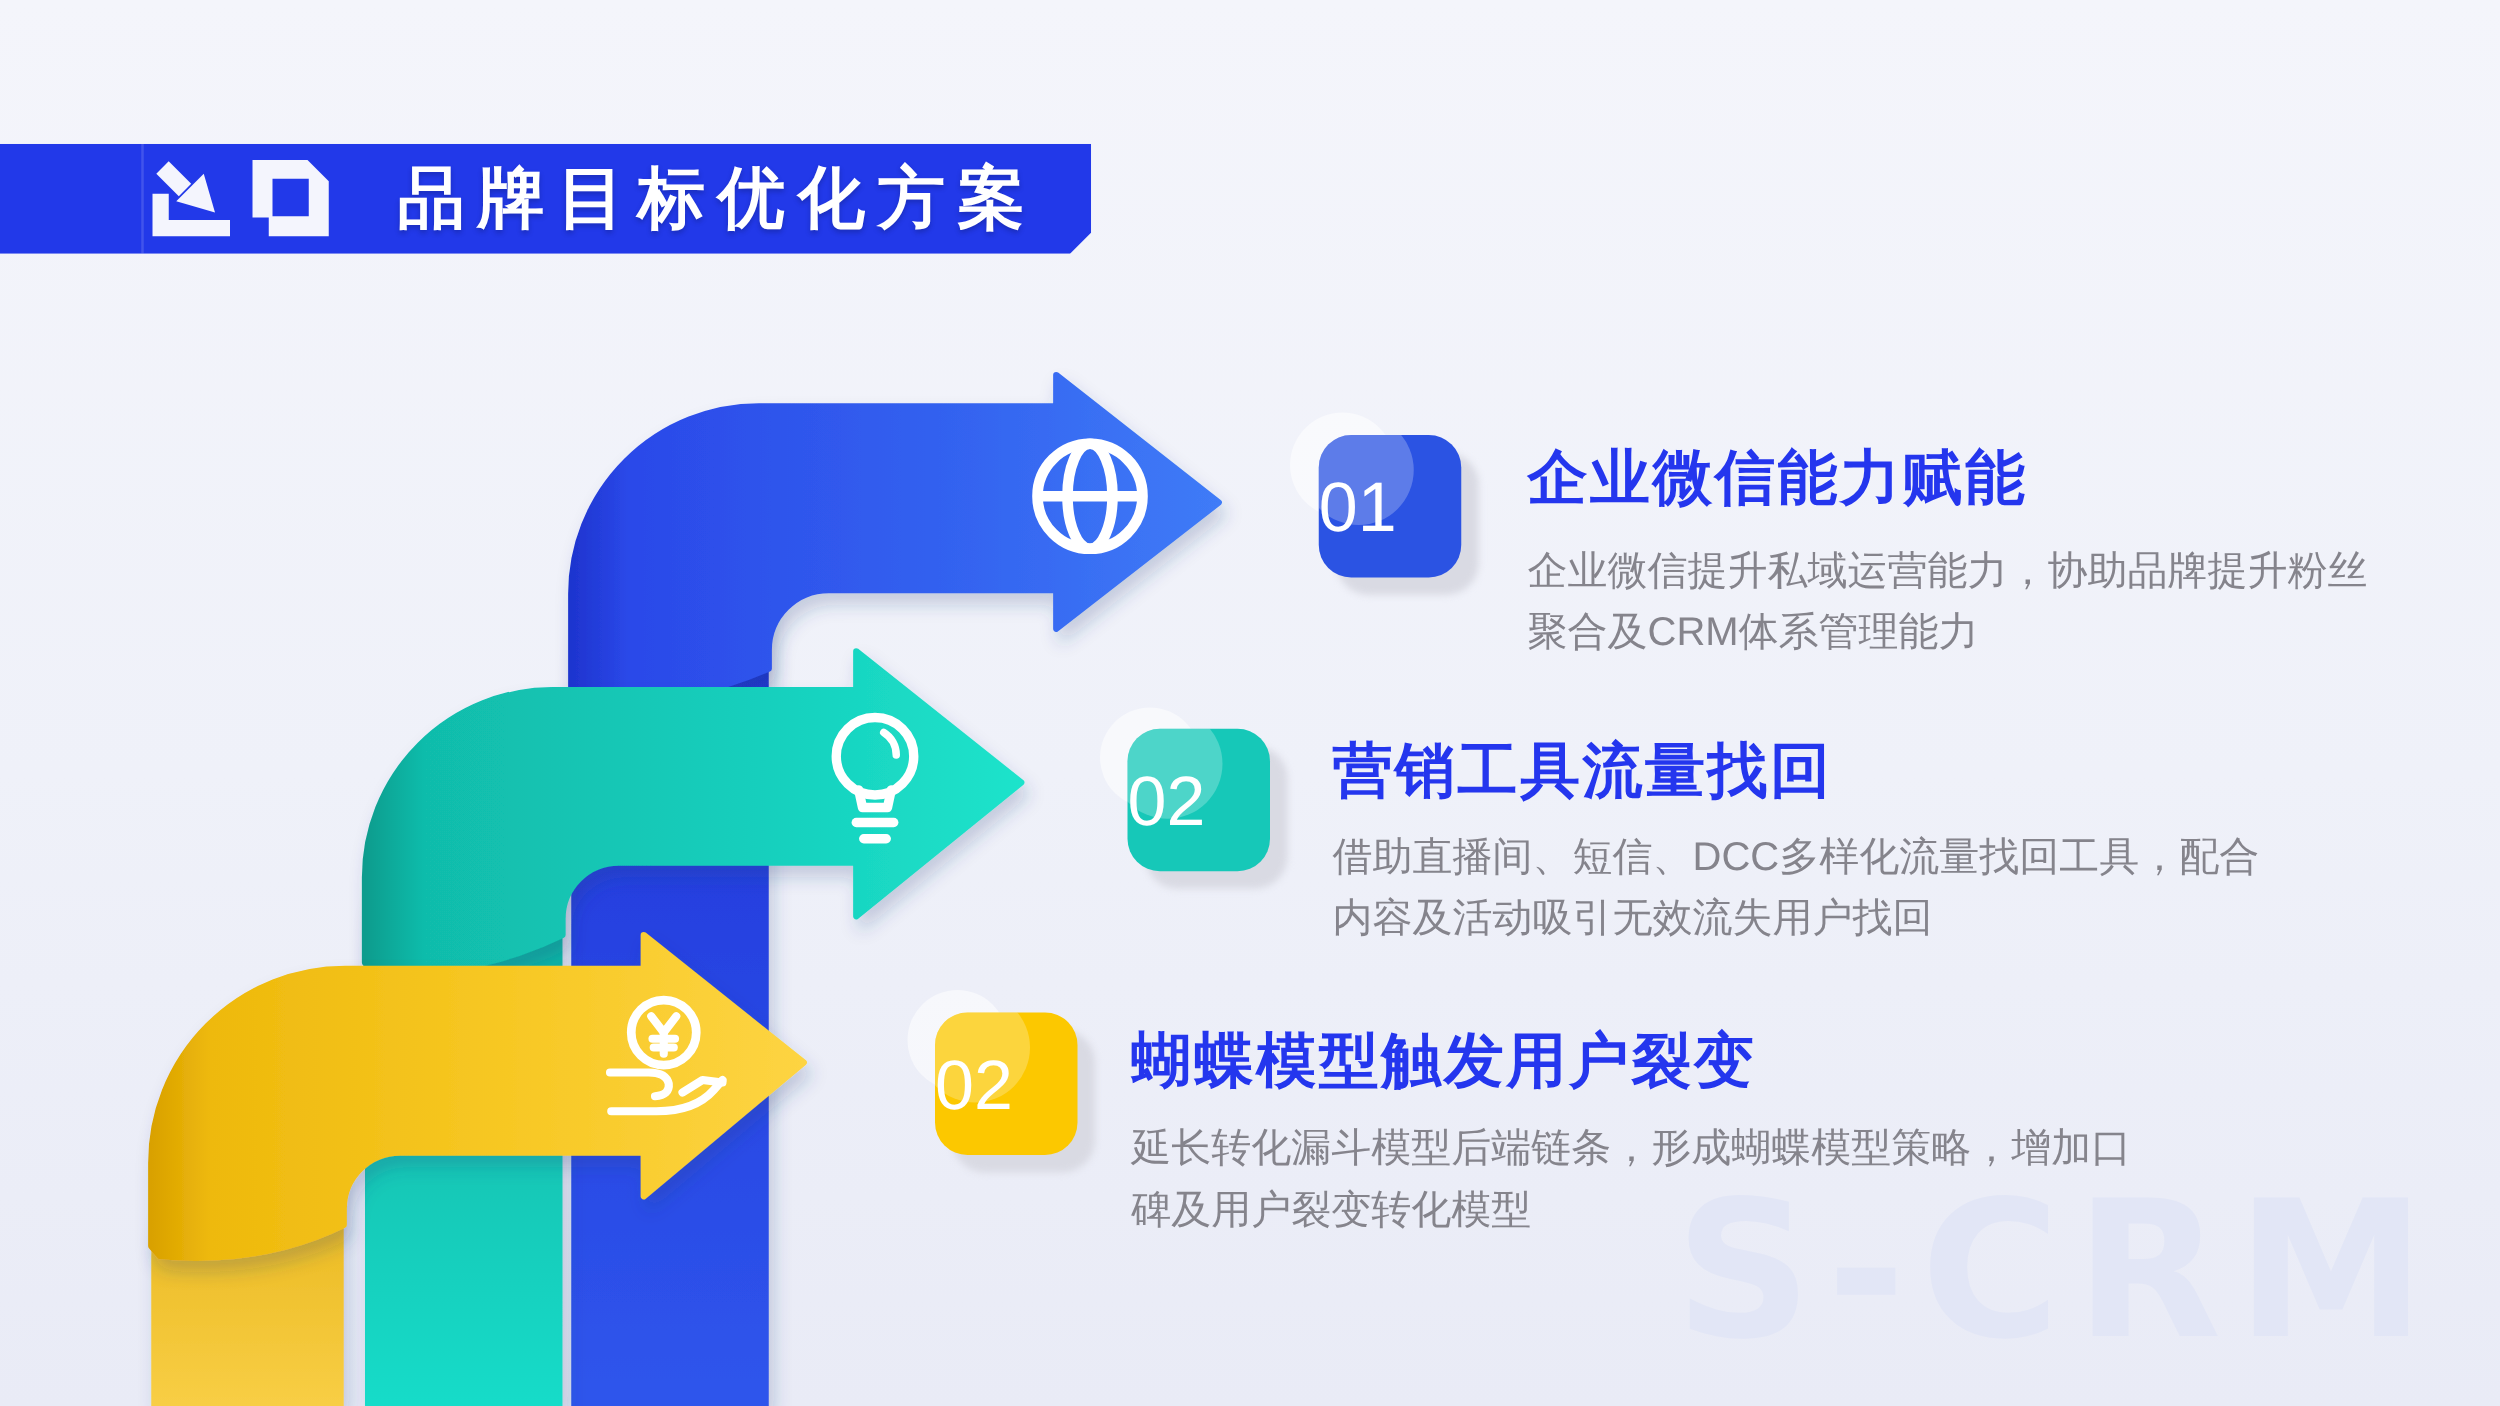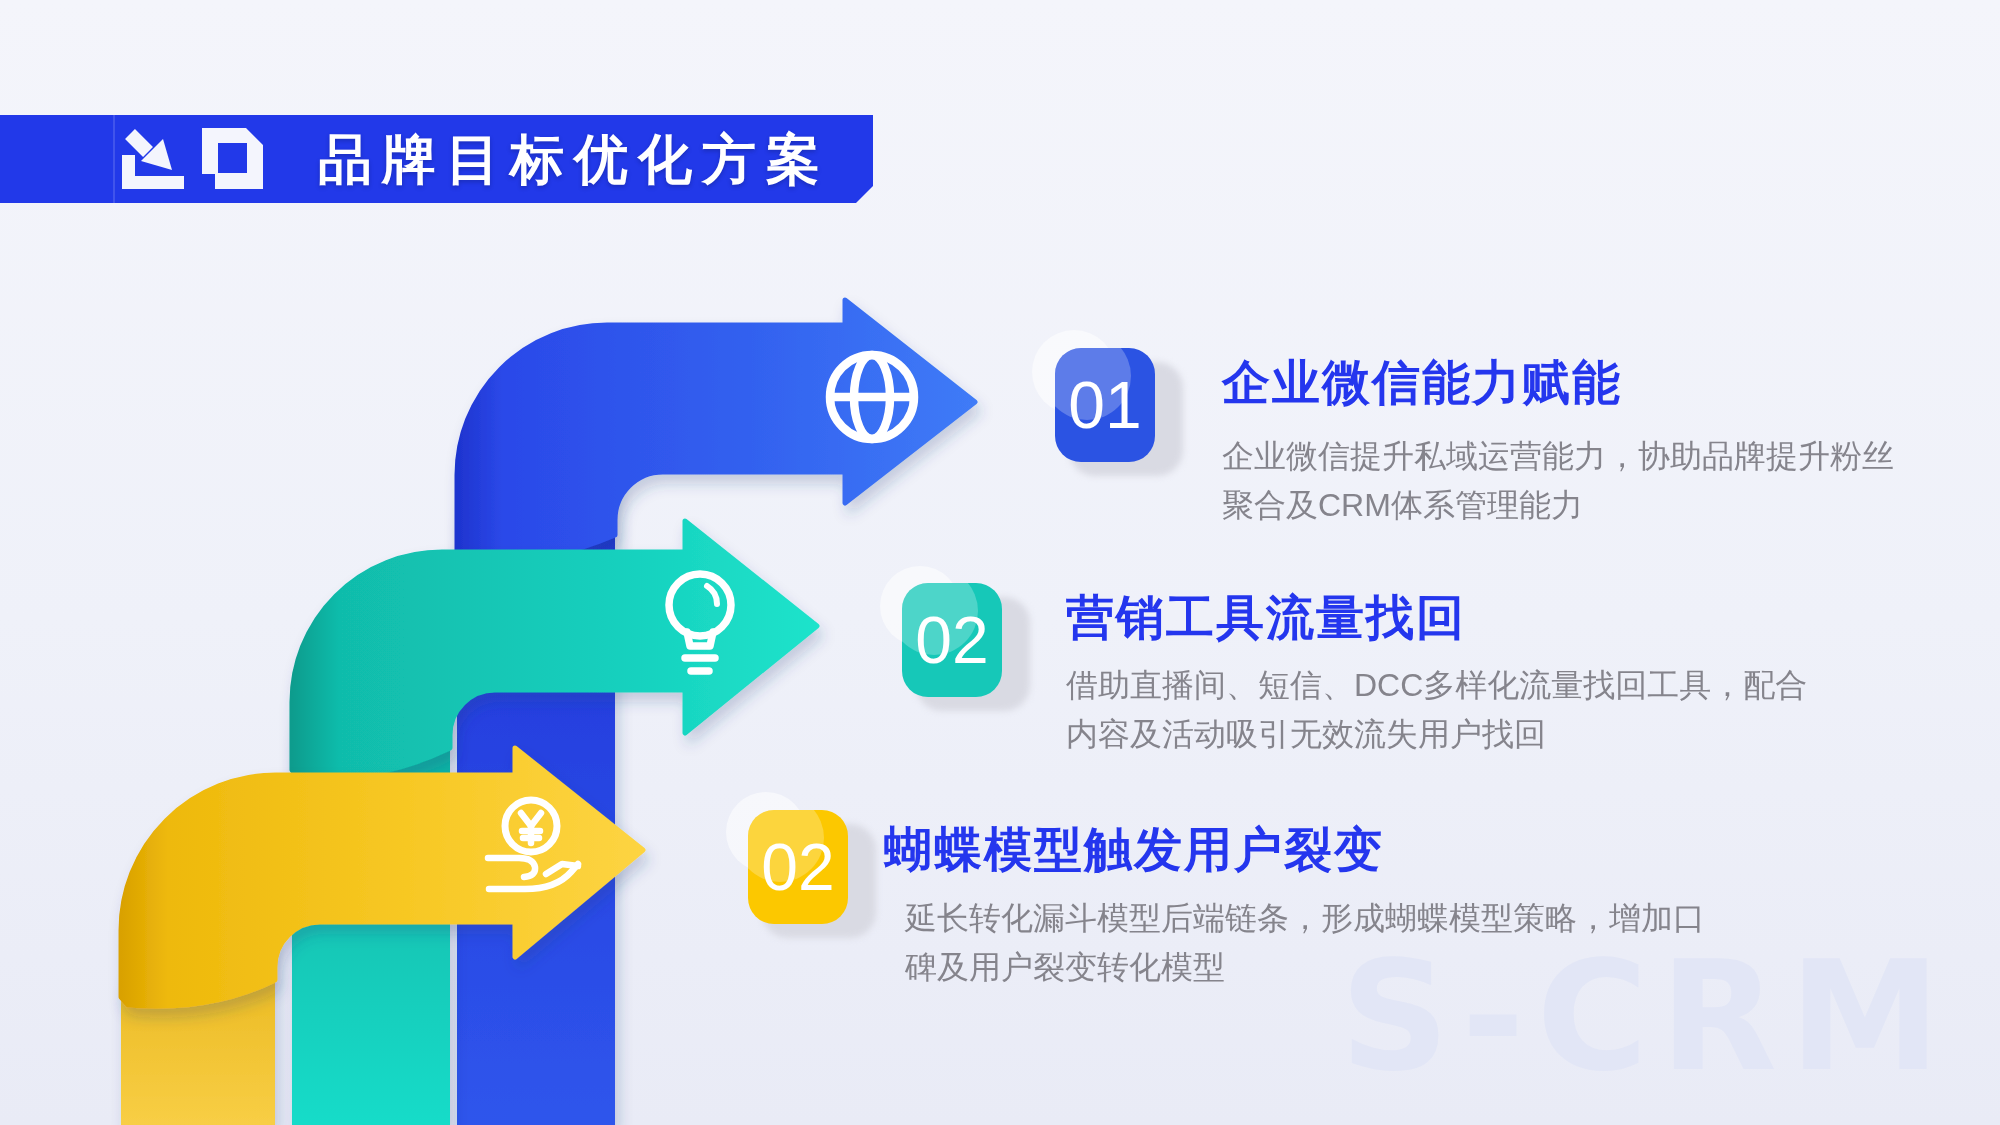--- a/index.html
+++ b/index.html
@@ -33,23 +33,23 @@
     letter-spacing:10px;white-space:nowrap;
     text-shadow:0 2px 4px rgba(10,20,80,0.3);
   }
   
   .arrows{position:absolute;left:0;top:0;}
   
   .halo{position:absolute;border-radius:50%;background:rgba(255,255,255,0.55);}
   .badge-shadow{position:absolute;width:114px;height:114px;border-radius:26px;
     background:#d9dae3;filter:blur(3px);}
   .badge{
-    position:absolute;width:100px;height:114px;border-radius:26px;
-    display:flex;align-items:center;justify-content:center;overflow:hidden;
-    color:#ffffff;font-size:66px;font-weight:400;
+    position:absolute;width:114px;height:114px;border-radius:26px;
+    display:flex;align-items:center;justify-content:flex-start;overflow:hidden;
+    color:#ffffff;font-size:56px;font-weight:400;
   }
   .badge::before{
     content:'';position:absolute;left:-12px;top:-16px;width:88px;height:88px;
     border-radius:50%;background:rgba(255,255,255,0.24);
   }
   .badge.b1{background:#2b53e3;}
   .badge.b2{background:#16c8b8;}
   .badge.b3{background:#fcc800;}
   .badge-num{position:relative;}
   
@@ -183,19 +183,19 @@
   <div class="item-body" style="left:1066px;top:661px;">
     <div>借助直播间、短信、DCC多样化流量找回工具，配合</div>
     <div>内容及活动吸引无效流失用户找回</div>
   </div>
 
   <div class="halo" style="left:726px;top:792px;width:80px;height:80px;"></div>
   <div class="badge-shadow" style="left:762px;top:824px;"></div>
   <div class="badge b3" style="left:748px;top:810px;">
     <span class="badge-num">02</span>
   </div>
-  <div class="item-title" style="left:884px;top:822px;">蝴蝶模型触发用户裂变</div>
+  <div class="item-title" style="left:905px;top:822px;">蝴蝶模型触发用户裂变</div>
   <div class="item-body" style="left:905px;top:894px;">
     <div>延长转化漏斗模型后端链条，形成蝴蝶模型策略，增加口</div>
     <div>碑及用户裂变转化模型</div>
   </div>
 
 </div>
 
 </body></html>

